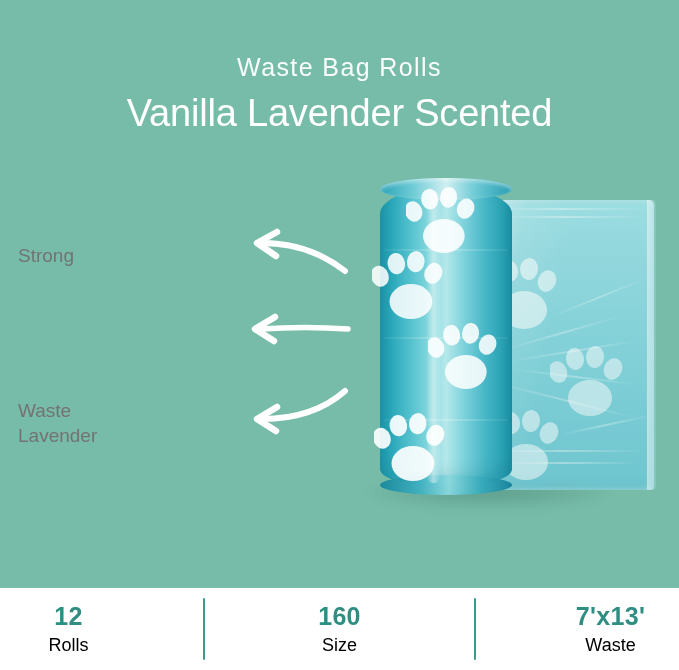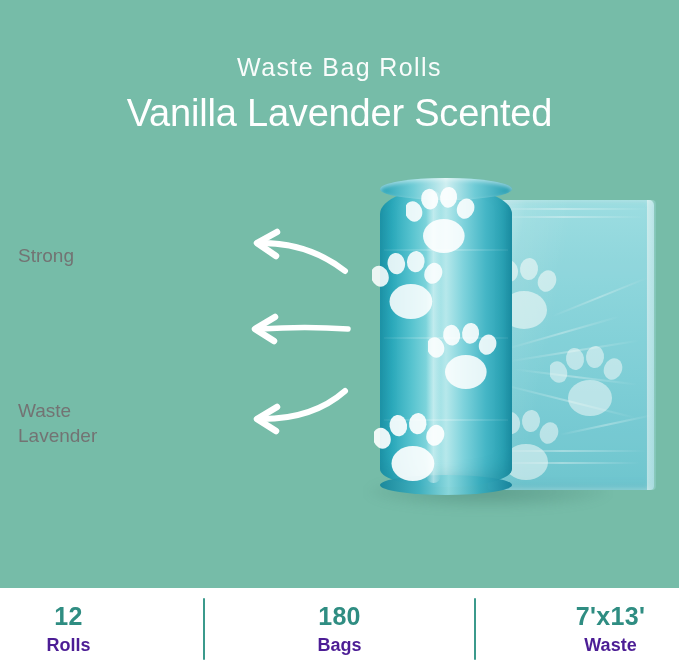--- a/index.html
+++ b/index.html
@@ -220,22 +220,22 @@
   }
   .stat-value {
     font-size: 25px;
     font-weight: bold;
     color: #2f8d82;
     line-height: 30px;
     letter-spacing: .3px;
   }
   .stat-label {
     font-size: 18px;
-    font-weight: bold;
-    color: #4c1d95;
+    font-weight: normal;
+    color: #000000;
     line-height: 24px;
     margin-top: 2px;
   }
   .stat-divider {
     width: 2px;
     height: 62px;
     background: #3b9a8c;
     margin: 0 22px;
     border-radius: 1px;
   }
@@ -353,22 +353,22 @@
     </div>
   </div>
 
   <div class="stats">
     <div class="stat">
       <div class="stat-value">12</div>
       <div class="stat-label">Rolls</div>
     </div>
     <div class="stat-divider"></div>
     <div class="stat">
-      <div class="stat-value">180</div>
-      <div class="stat-label">Bags</div>
+      <div class="stat-value">160</div>
+      <div class="stat-label">Size</div>
     </div>
     <div class="stat-divider"></div>
     <div class="stat">
       <div class="stat-value">7'x13'</div>
       <div class="stat-label">Waste</div>
     </div>
   </div>
 
 </div>
 

